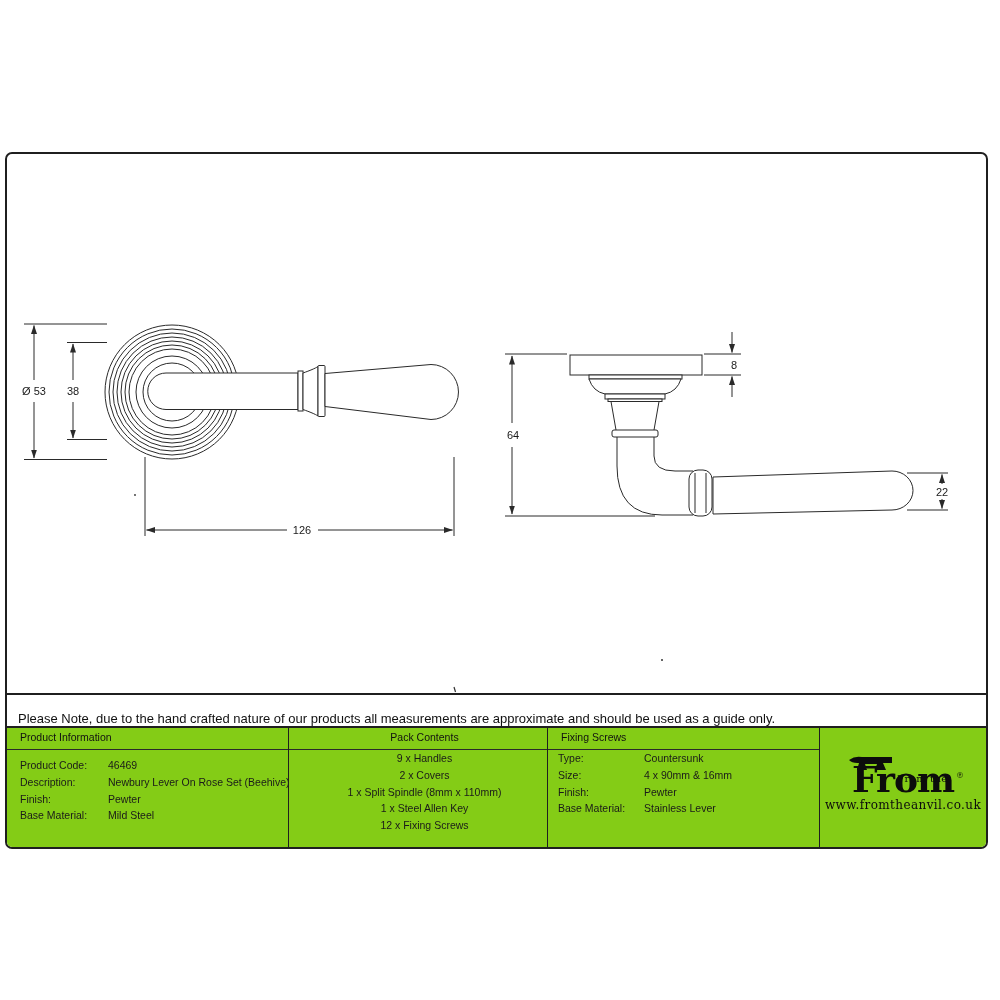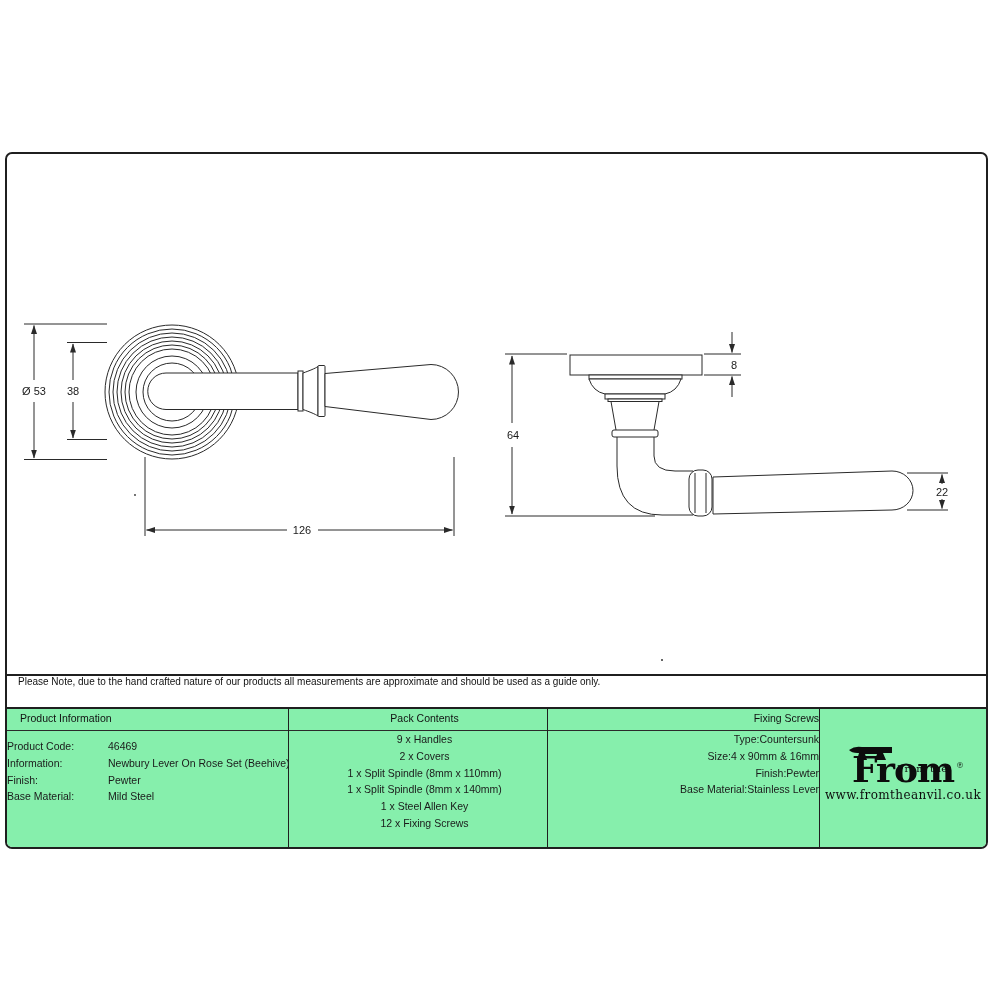--- a/index.html
+++ b/index.html
@@ -8,38 +8,38 @@
   .main-box{
     position:absolute;left:5px;top:152px;width:983px;height:697px;
     border:2px solid #1f1f1f;border-radius:7px;box-sizing:border-box;
     display:flex;flex-direction:column;background:#fff;overflow:hidden;
   }
   .drawing-area{flex:1 1 auto;position:relative;overflow:hidden;}
   .drawing-area svg{display:block;}
   .dim-text{font-family:"Liberation Sans",sans-serif;font-size:11px;fill:#1a1a1a;}
   .note-row{
     flex:0 0 auto;height:31px;border-top:2px solid #1f1f1f;border-bottom:2px solid #1f1f1f;
-    display:flex;align-items:flex-start;padding-left:11px;font-size:10px;color:#111;
+    display:flex;align-items:flex-end;padding-left:11px;font-size:13px;color:#111;
     box-sizing:content-box;background:#fff;
   }
-  .spec-table{flex:0 0 auto;height:138px;display:flex;background:#86efac;}
+  .spec-table{flex:0 0 auto;height:119px;display:flex;background:#84cc16;}
   .col{box-sizing:border-box;border-right:1.5px solid #1f1f1f;overflow:hidden;}
   .col:last-child{border-right:none;}
   .col-product{width:282px;}
   .col-pack{width:259px;text-align:center;}
-  .col-fixing{width:272px;text-align:right;}
+  .col-fixing{width:272px;}
   .col-logo{flex:1 1 auto;display:flex;align-items:center;justify-content:center;}
   .col-header{
     height:18px;padding:3px 0 0 13px;border-bottom:1.2px solid #2a2a2a;
     font-size:10.5px;color:#111;
   }
   .col-body{padding:0;}
   .col-body.pad-top{padding-top:7px;}
   .kv-row{line-height:16.8px;font-size:10.5px;white-space:nowrap;}
-  .kv-row .k{display:inline-block;box-sizing:border-box;}
+  .kv-row .k{display:inline-block;padding-left:13px;box-sizing:border-box;}
   .col-product .kv-row .k{width:101px;}
   .col-fixing .kv-row .k{width:96px;padding-left:10px;}
   .list-row{line-height:16.8px;font-size:10.5px;padding-left:13px;white-space:nowrap;}
   
   .logo{text-align:center;color:#0c0c0c;transform:translateY(-2px);}
   .logo-main{
     position:relative;display:inline-block;
     font-family:"DejaVu Serif","Liberation Serif",serif;
     font-size:36px;line-height:38px;font-weight:bold;letter-spacing:-1px;
   }
@@ -184,38 +184,37 @@
 
     <div class="spec-table">
 
       <div class="col col-product">
         <div class="col-header">Product Information</div>
         <div class="col-body pad-top">
           <div class="kv-row">
             <span class="k">Product Code:</span><span class="v">46469</span>
           </div>
           <div class="kv-row">
-            <span class="k">Information:</span><span class="v">Newbury Lever On Rose Set (Beehive)</span>
+            <span class="k">Description:</span><span class="v">Newbury Lever On Rose Set (Beehive)</span>
           </div>
           <div class="kv-row">
             <span class="k">Finish:</span><span class="v">Pewter</span>
           </div>
           <div class="kv-row">
             <span class="k">Base Material:</span><span class="v">Mild Steel</span>
           </div>
         </div>
       </div>
 
       <div class="col col-pack">
         <div class="col-header">Pack Contents</div>
         <div class="col-body">
           <div class="list-row">9 x Handles</div>
           <div class="list-row">2 x Covers</div>
           <div class="list-row">1 x Split Spindle (8mm x 110mm)</div>
-          <div class="list-row">1 x Split Spindle (8mm x 140mm)</div>
           <div class="list-row">1 x Steel Allen Key</div>
           <div class="list-row">12 x Fixing Screws</div>
         </div>
       </div>
 
       <div class="col col-fixing">
         <div class="col-header">Fixing Screws</div>
         <div class="col-body">
           <div class="kv-row">
             <span class="k">Type:</span><span class="v">Countersunk</span>

